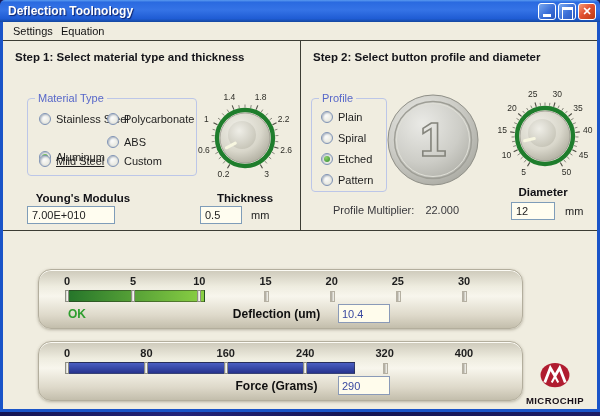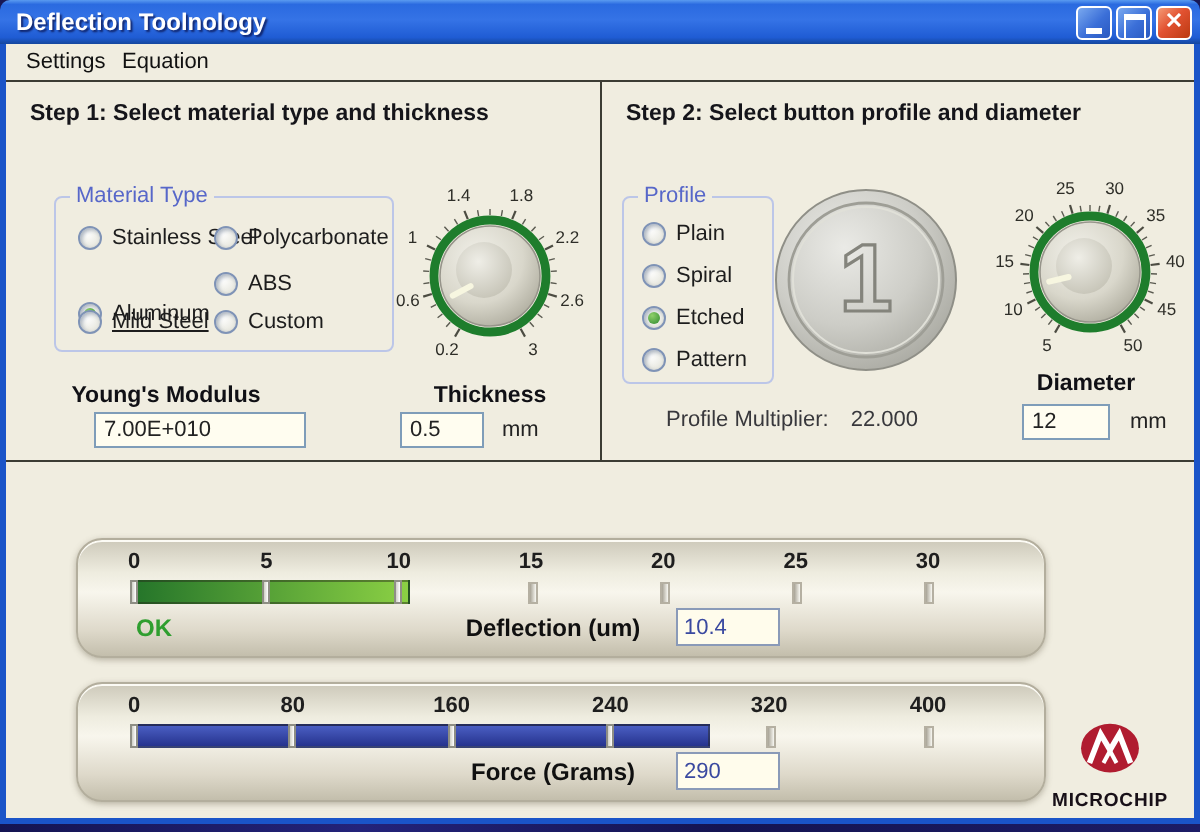--- a/index.html
+++ b/index.html
@@ -167,21 +167,21 @@
           <line x1="81.1" y1="61.0" x2="85.4" y2="62.3" stroke="#4c4c42" stroke-width="1.1"></line>
           <line x1="79.0" y1="66.3" x2="81.6" y2="67.7" stroke="#5a5a50" stroke-width="0.7"></line>
           <line x1="75.8" y1="71.0" x2="78.2" y2="72.9" stroke="#5a5a50" stroke-width="0.7"></line>
           <line x1="71.9" y1="75.1" x2="73.9" y2="77.4" stroke="#5a5a50" stroke-width="0.7"></line>
           <text x="93.1" y="64.7" font-size="8.5" fill="#2e2e28" text-anchor="middle" dominant-baseline="middle" font-family="Liberation Sans, sans-serif">2.6</text>
           <line x1="67.3" y1="78.4" x2="69.5" y2="82.3" stroke="#4c4c42" stroke-width="1.1"></line>
           <text x="73.5" y="89.2" font-size="8.5" fill="#2e2e28" text-anchor="middle" dominant-baseline="middle" font-family="Liberation Sans, sans-serif">3</text>
         </svg>
 
     <div class="bold-label" style="left:20px;top:170px;width:120px;">Young's Modulus</div>
-    <input class="field" style="left: 44px; top: 184px; width: 106px;" value="7.00E+010">
+    <input class="field" style="left: 24px; top: 184px; width: 88px;" value="7.00E+010">
     <div class="bold-label" style="left:196px;top:170px;width:92px;">Thickness</div>
     <input class="field" style="left: 197px; top: 184px; width: 42px;" value="0.5">
     <span class="unit" style="left:248px;top:187px;">mm</span>
 
     <div class="step-h" style="left:310px;top:29px;">Step 2: Select button profile and diameter</div>
 
     <div class="groupbox" style="left:308px;top:76px;width:76px;height:94px;">
       <span class="gb-label">Profile</span>
     </div>
     <div class="radio-row" style="left:318px;top:88px;">

